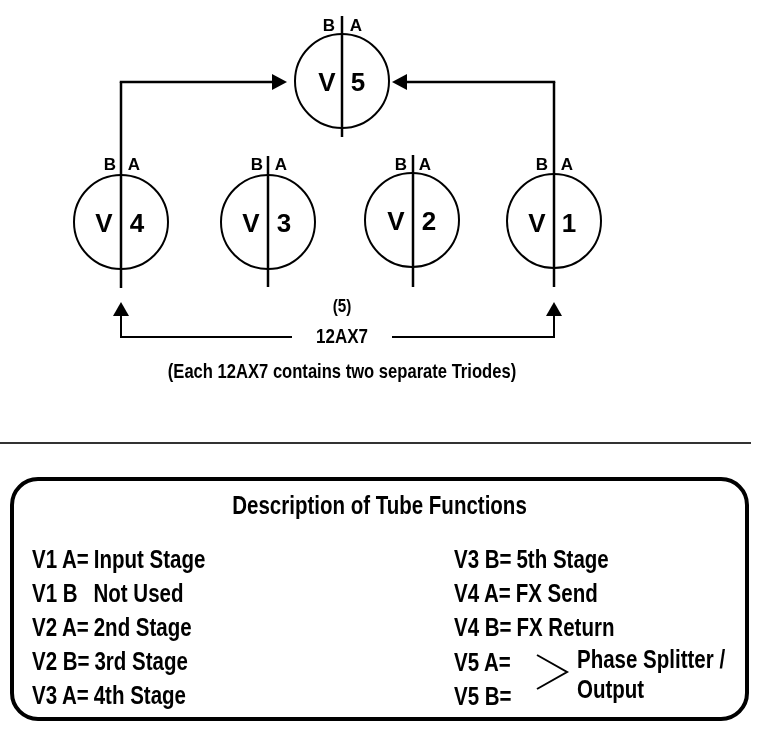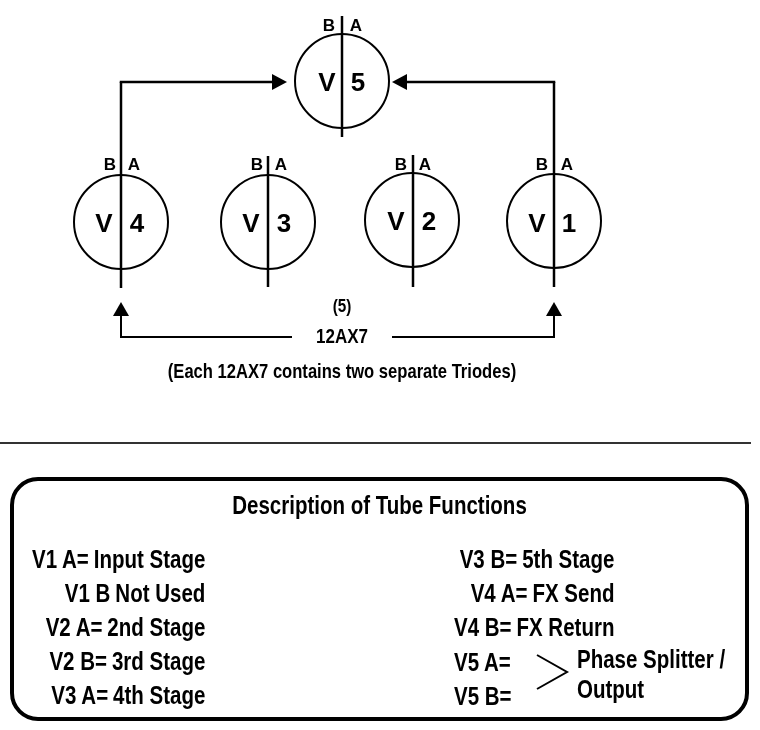--- a/index.html
+++ b/index.html
@@ -10,21 +10,21 @@
     .divider { position: absolute; left: 0; top: 442px; width: 751px; height: 2px; background: #333; }
     .legend-box {
       position: absolute; left: 10px; top: 477px; width: 731px; height: 236px;
       border: 4px solid #000; border-radius: 28px; box-sizing: content-box;
     }
     .legend-title {
       position: absolute; left: 0; right: 0; top: 10px; text-align: center;
       font-size: 25px; transform: scaleX(0.82); transform-origin: center;
       letter-spacing: 0px;
     }
-    .legend-col { position: absolute; top: 61px; text-align: right; }
+    .legend-col { position: absolute; top: 61px; }
     .legend-col.left { left: 18px; }
     .legend-col.right { left: 440px; }
     .legend-row {
       height: 34px; line-height: 34px; font-size: 25px; white-space: nowrap;
       transform: scaleX(0.82); transform-origin: left center;
     }
     .legend-row .key { display: inline-block; }
     .legend-row .val { display: inline-block; margin-left: 6px; }
     .v5-group { position: absolute; left: 440px; top: 163px; width: 300px; height: 70px; }
     .v5-key { position: absolute; left: 0; font-size: 25px; transform: scaleX(0.82); transform-origin: left center; white-space: nowrap; }

